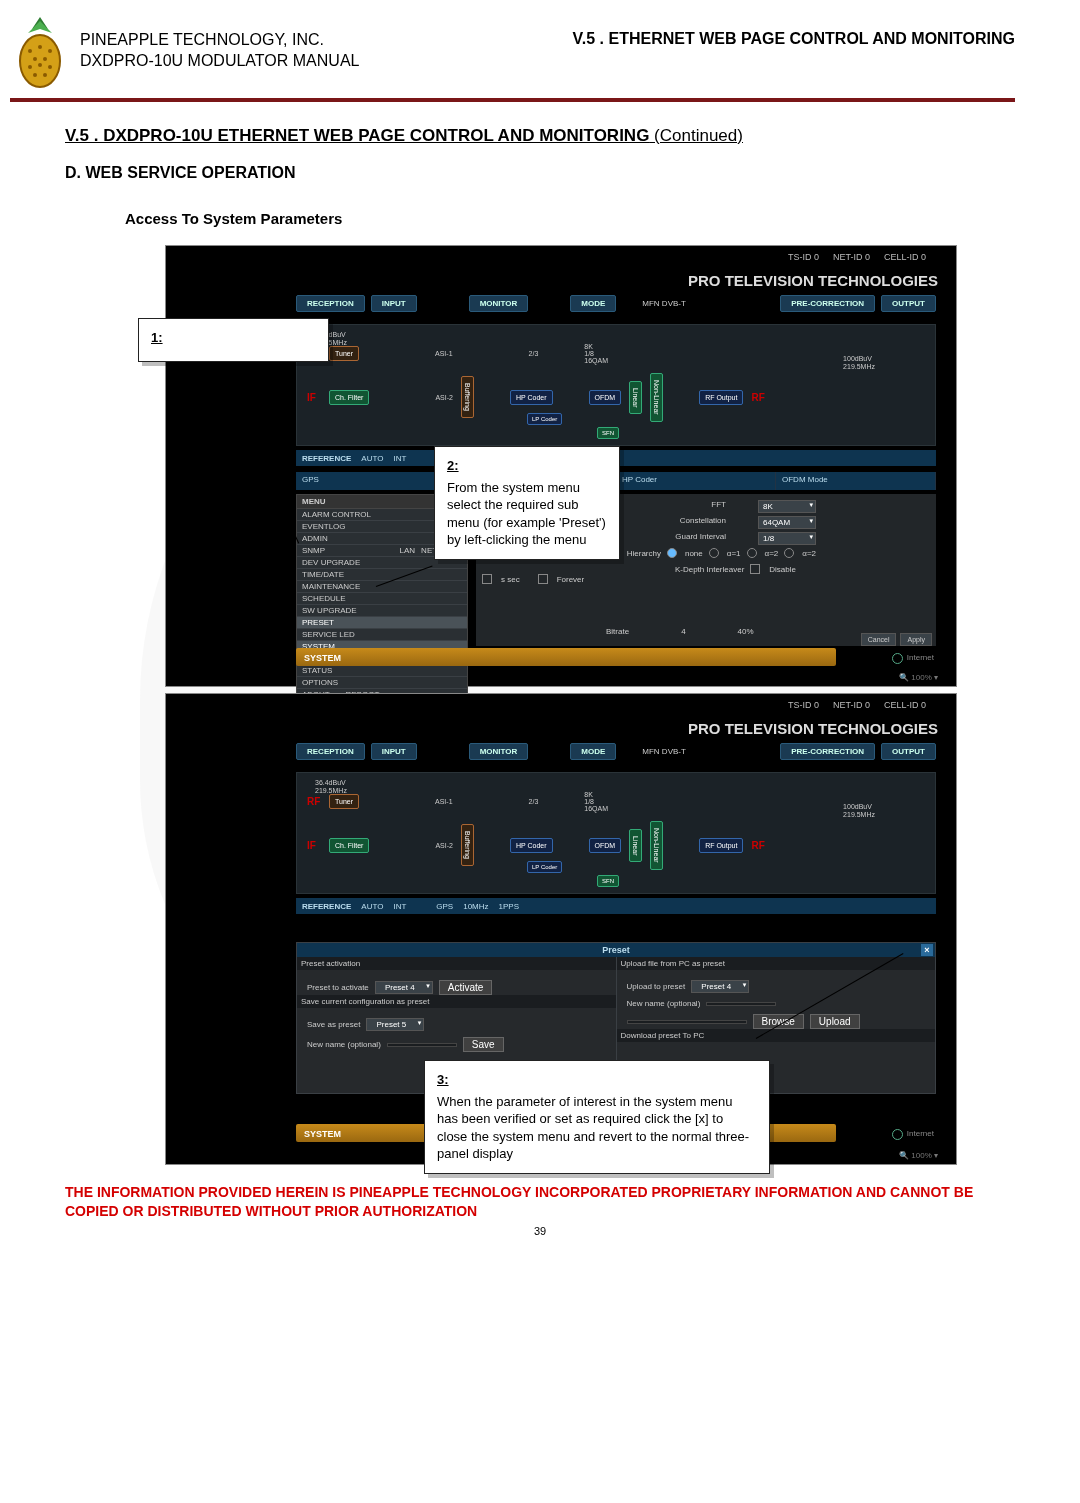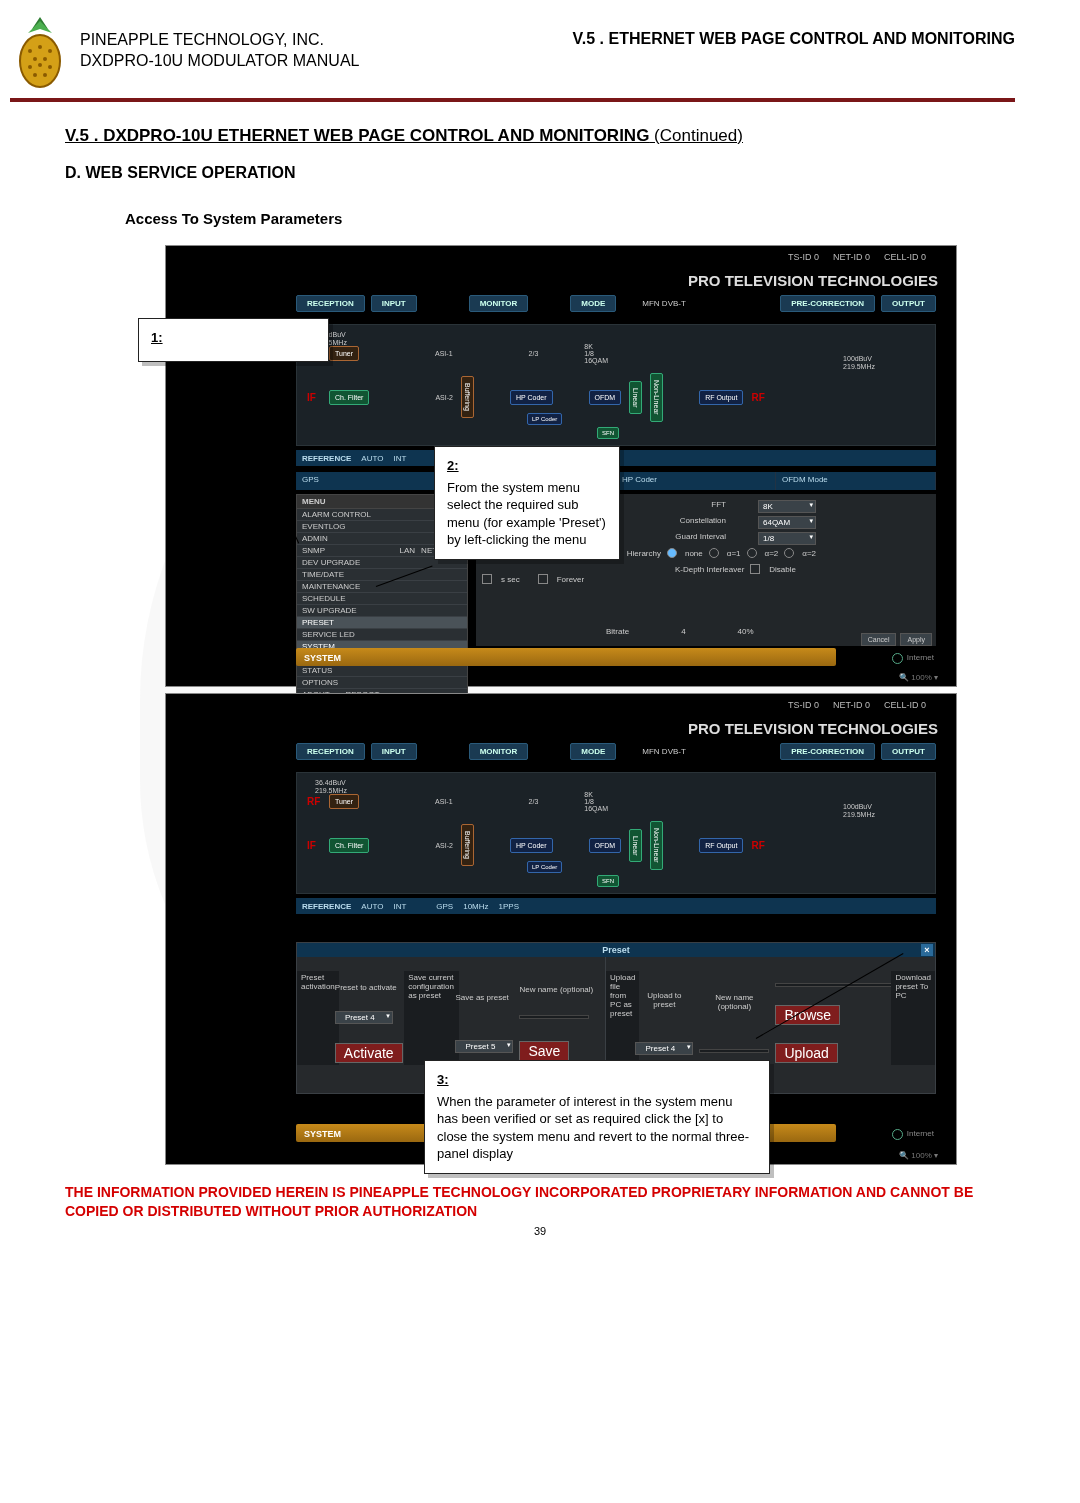--- a/index.html
+++ b/index.html
@@ -178,24 +178,24 @@
   }
   .preset-head {
     background:#0e3450; color:#bde; font-size:9px; font-weight:bold;
     text-align:center; padding:2px 0; position:relative;
   }
   .preset-head .x {
     position:absolute; right:2px; top:1px; width:12px;height:12px;
     background:#2a6a9a; color:#fff; font-size:9px; line-height:12px; text-align:center;
   }
   .preset-cols { display:flex; height:calc(100% - 18px);}
-  .preset-col { flex:1; padding:20px 10px; font-size:8px; color:#ccc; display:flex; gap:6px;}
+  .preset-col { flex:1; padding:6px 10px; font-size:8px; color:#ccc; display:flex; flex-direction:column; gap:6px;}
   .preset-col .subh { background:#1a1d20; padding:2px 4px; margin:-6px -10px 4px -10px; }
   .pr-row { display:flex; align-items:center; gap:6px; flex-wrap:wrap;text-align:center;}
-  .btn-mini { background:#7f1d1d; border:1px solid #666; color:#fff; font-size:14px; padding:1px 8px;}
+  .btn-mini { background:#404040; border:1px solid #666; color:#fff; font-size:10px; padding:1px 8px;}
   .inp-mini { background:#1a1d20; border:1px solid #444; color:#ccc; font-size:8px; padding:1px 4px; width:60px;}
 
   
   .callout {
     position:absolute;
     background:#fff;
     border:1px solid #222;
     box-shadow: 4px 4px 0 rgba(0,0,0,.25);
     padding:10px 12px;
     font-size:13px;

